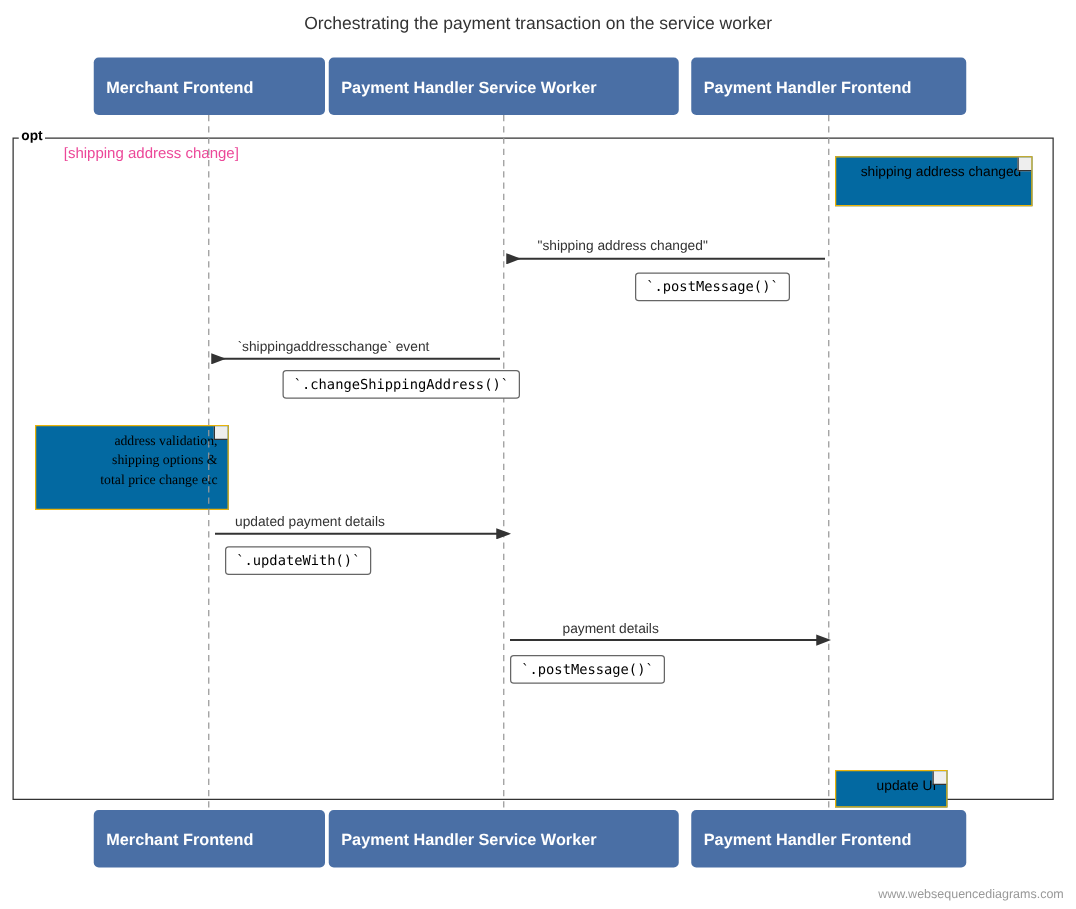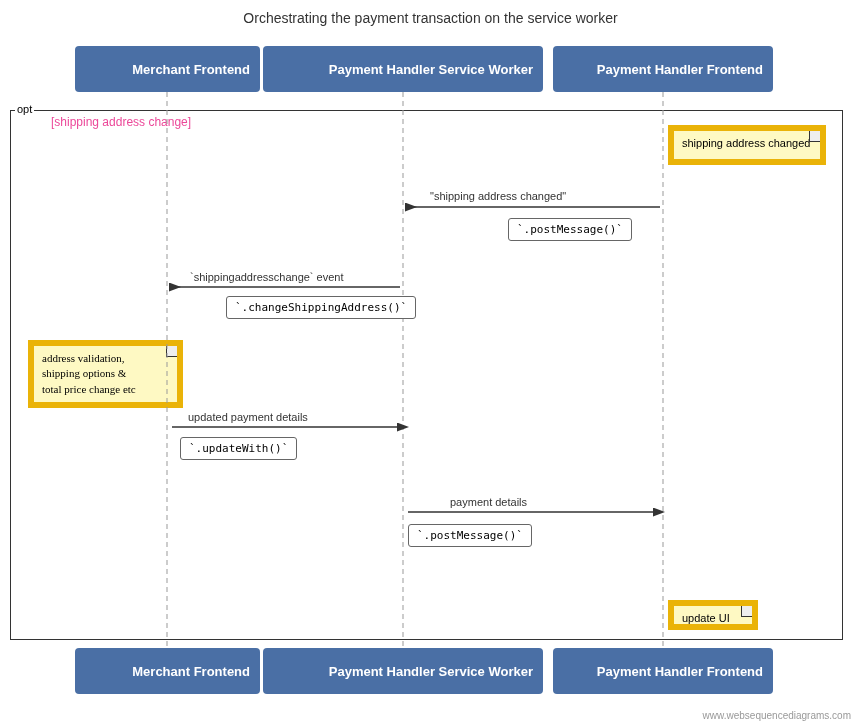--- a/index.html
+++ b/index.html
@@ -29,46 +29,47 @@
       position: absolute;
       background: #4a6fa5;
       color: #fff;
       font-size: 13px;
       font-weight: bold;
       text-align: center;
       border-radius: 4px;
       padding: 8px 10px;
       display: flex;
       align-items: center;
-      justify-content: flex-end;
+      justify-content: flex-start;
     }
     .opt-box {
       position: absolute;
       border: 1.5px solid #333;
       background: transparent;
     }
     .opt-label {
       position: absolute;
       font-size: 11px;
-      font-weight: normal;
+      font-weight: bold;
       background: #fff;
       padding: 0 2px;
     }
     .opt-condition {
       position: absolute;
       font-size: 12px;
       color: #ec4899;
     }
     .note-box {
       position: absolute;
-      border: 6px solid #eab308;
-      background: #fef9c3;
+      border: 1px solid #eab308;
+      background: #0369a1;
       padding: 5px 8px;
       font-size: 11px;
       line-height: 1.4;
+      text-align: right;
     }
     .note-box.folded::after {
       content: '';
       position: absolute;
       top: 0;
       right: 0;
       width: 10px;
       height: 10px;
       border-left: 1px solid #333;
       border-bottom: 1px solid #333;
@@ -135,21 +136,21 @@
   <div class="note-box folded" style="left:668px; top:125px; width:158px; height:40px;">
     <span>shipping address changed</span>
   </div>
 
   <div class="note-box folded" style="left:28px; top:340px; width:155px; height:68px;">
     <span style="white-space:pre-line;font-family:Liberation Serif, serif;">address validation,
 shipping options &amp;
 total price change etc</span>
   </div>
 
-  <div class="note-box folded" style="left:668px; top:600px; width:90px; height:30px;">
+  <div class="note-box folded" style="left:668px; top:616px; width:90px; height:30px;">
     <span>update UI</span>
   </div>
 
   <svg class="arrows">
 
     <line x1="167" y1="92" x2="167" y2="648" stroke="#999" stroke-dasharray="5,4" stroke-width="1"></line>
     <line x1="403" y1="92" x2="403" y2="648" stroke="#999" stroke-dasharray="5,4" stroke-width="1"></line>
     <line x1="663" y1="92" x2="663" y2="648" stroke="#999" stroke-dasharray="5,4" stroke-width="1"></line>
 
     <line x1="660" y1="207" x2="408" y2="207" stroke="#333" stroke-width="1.5" marker-end="url(#arrowhead-left)"></line>

